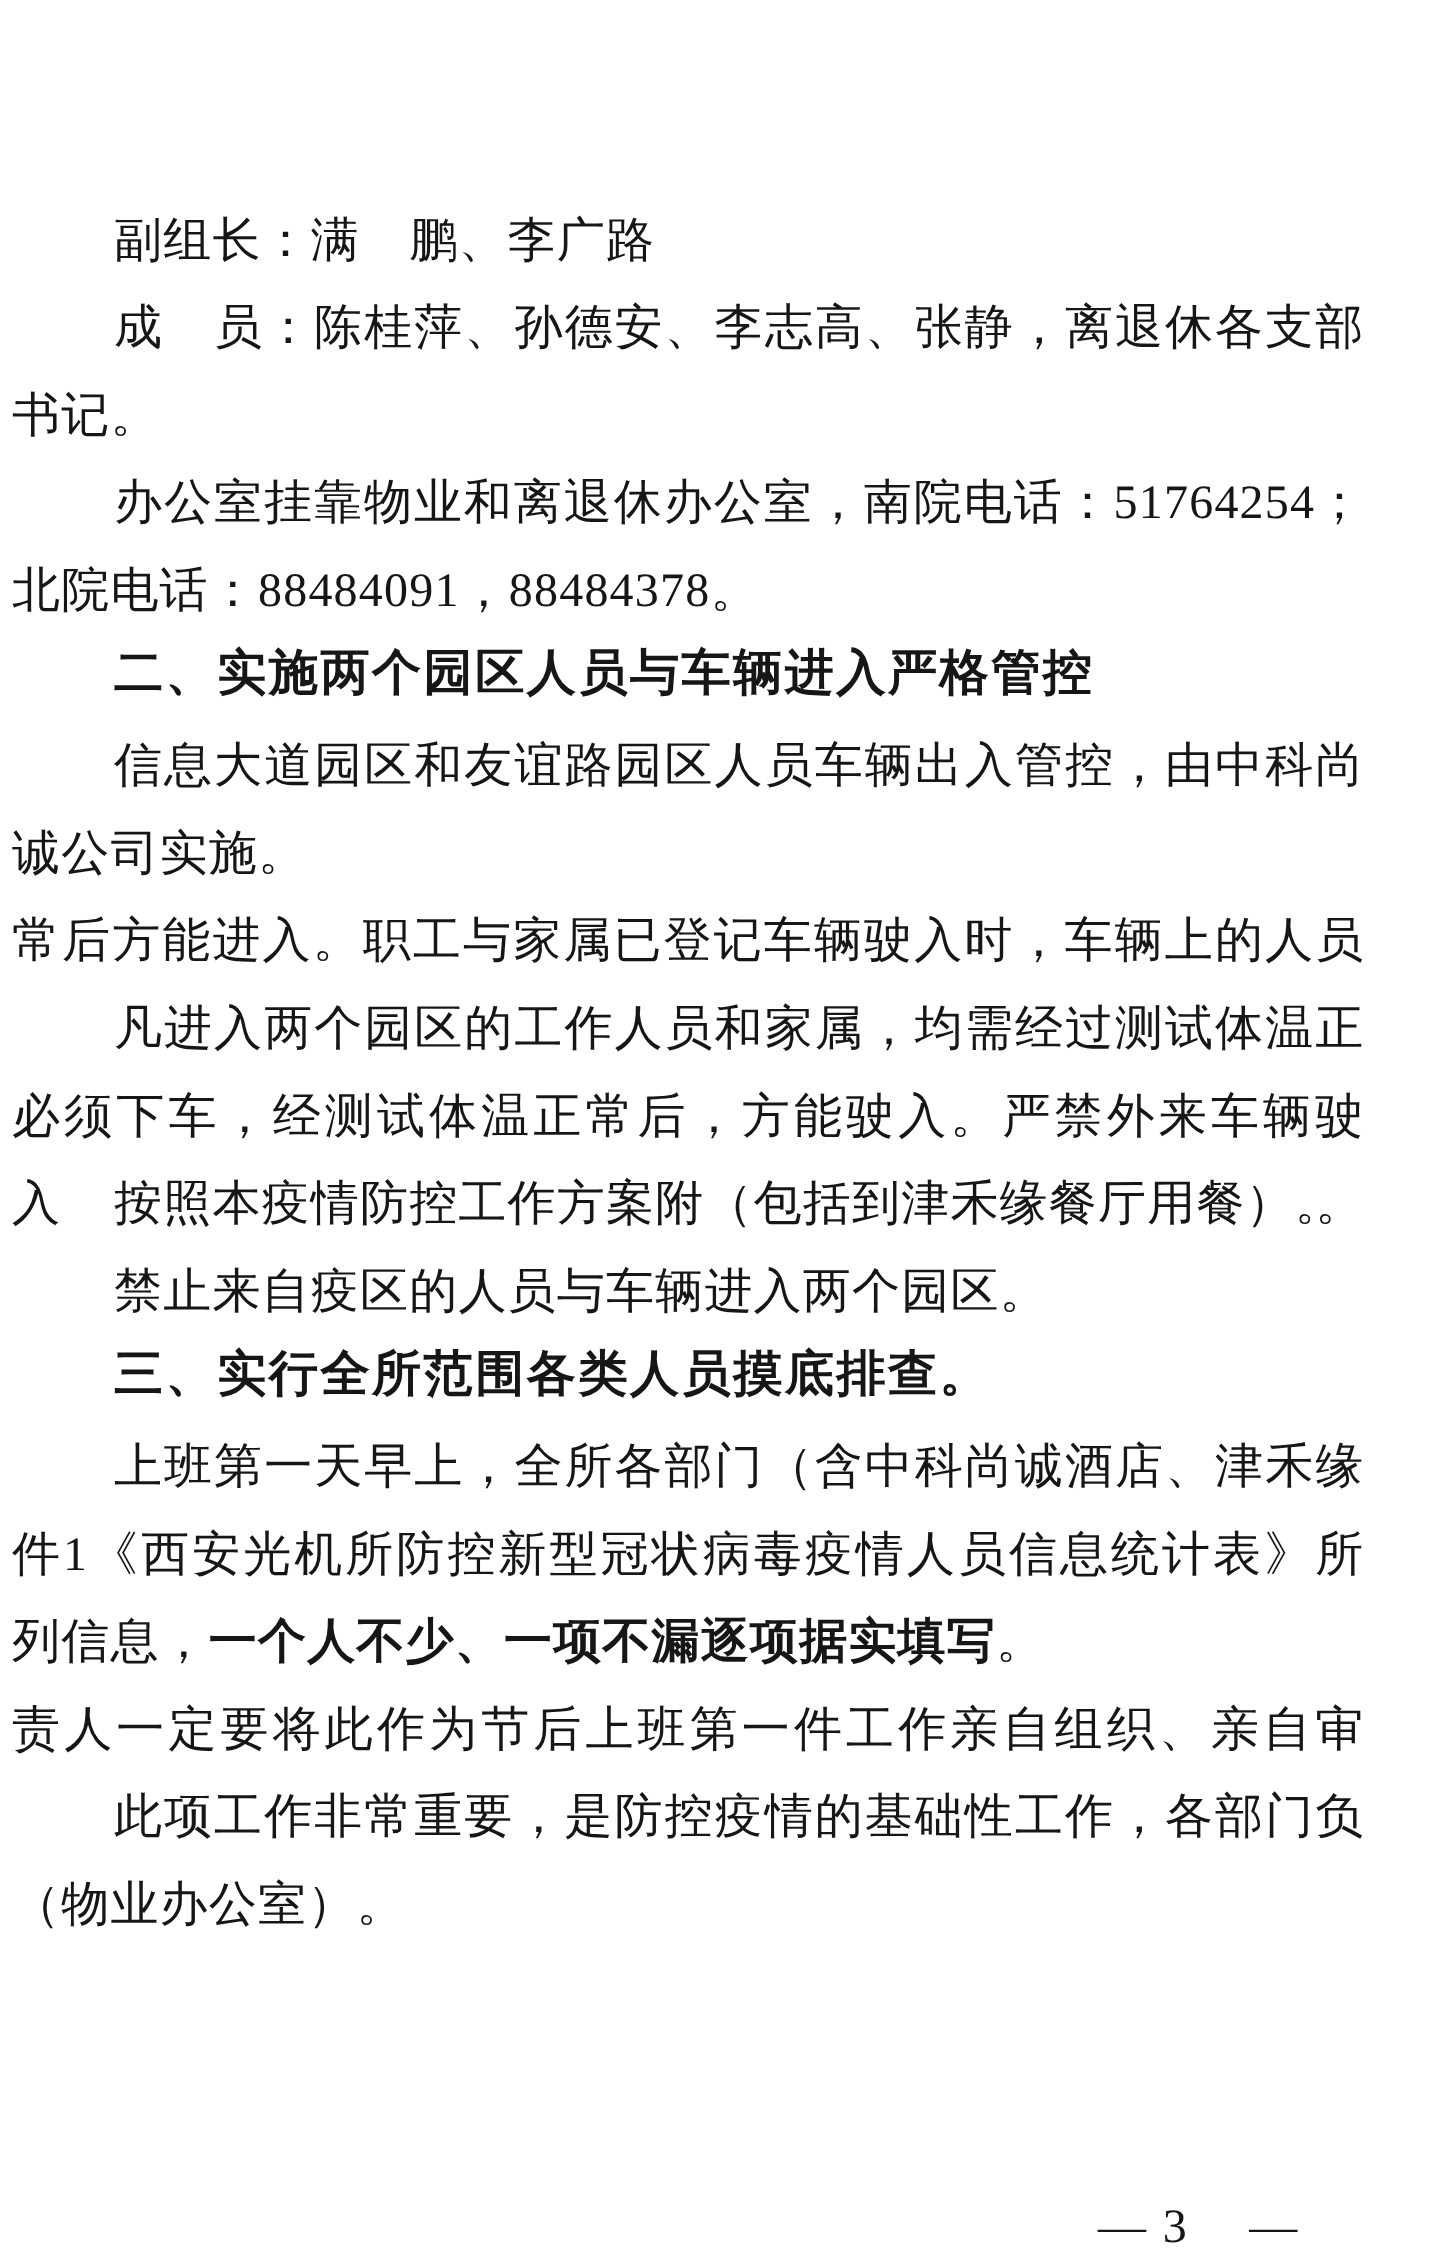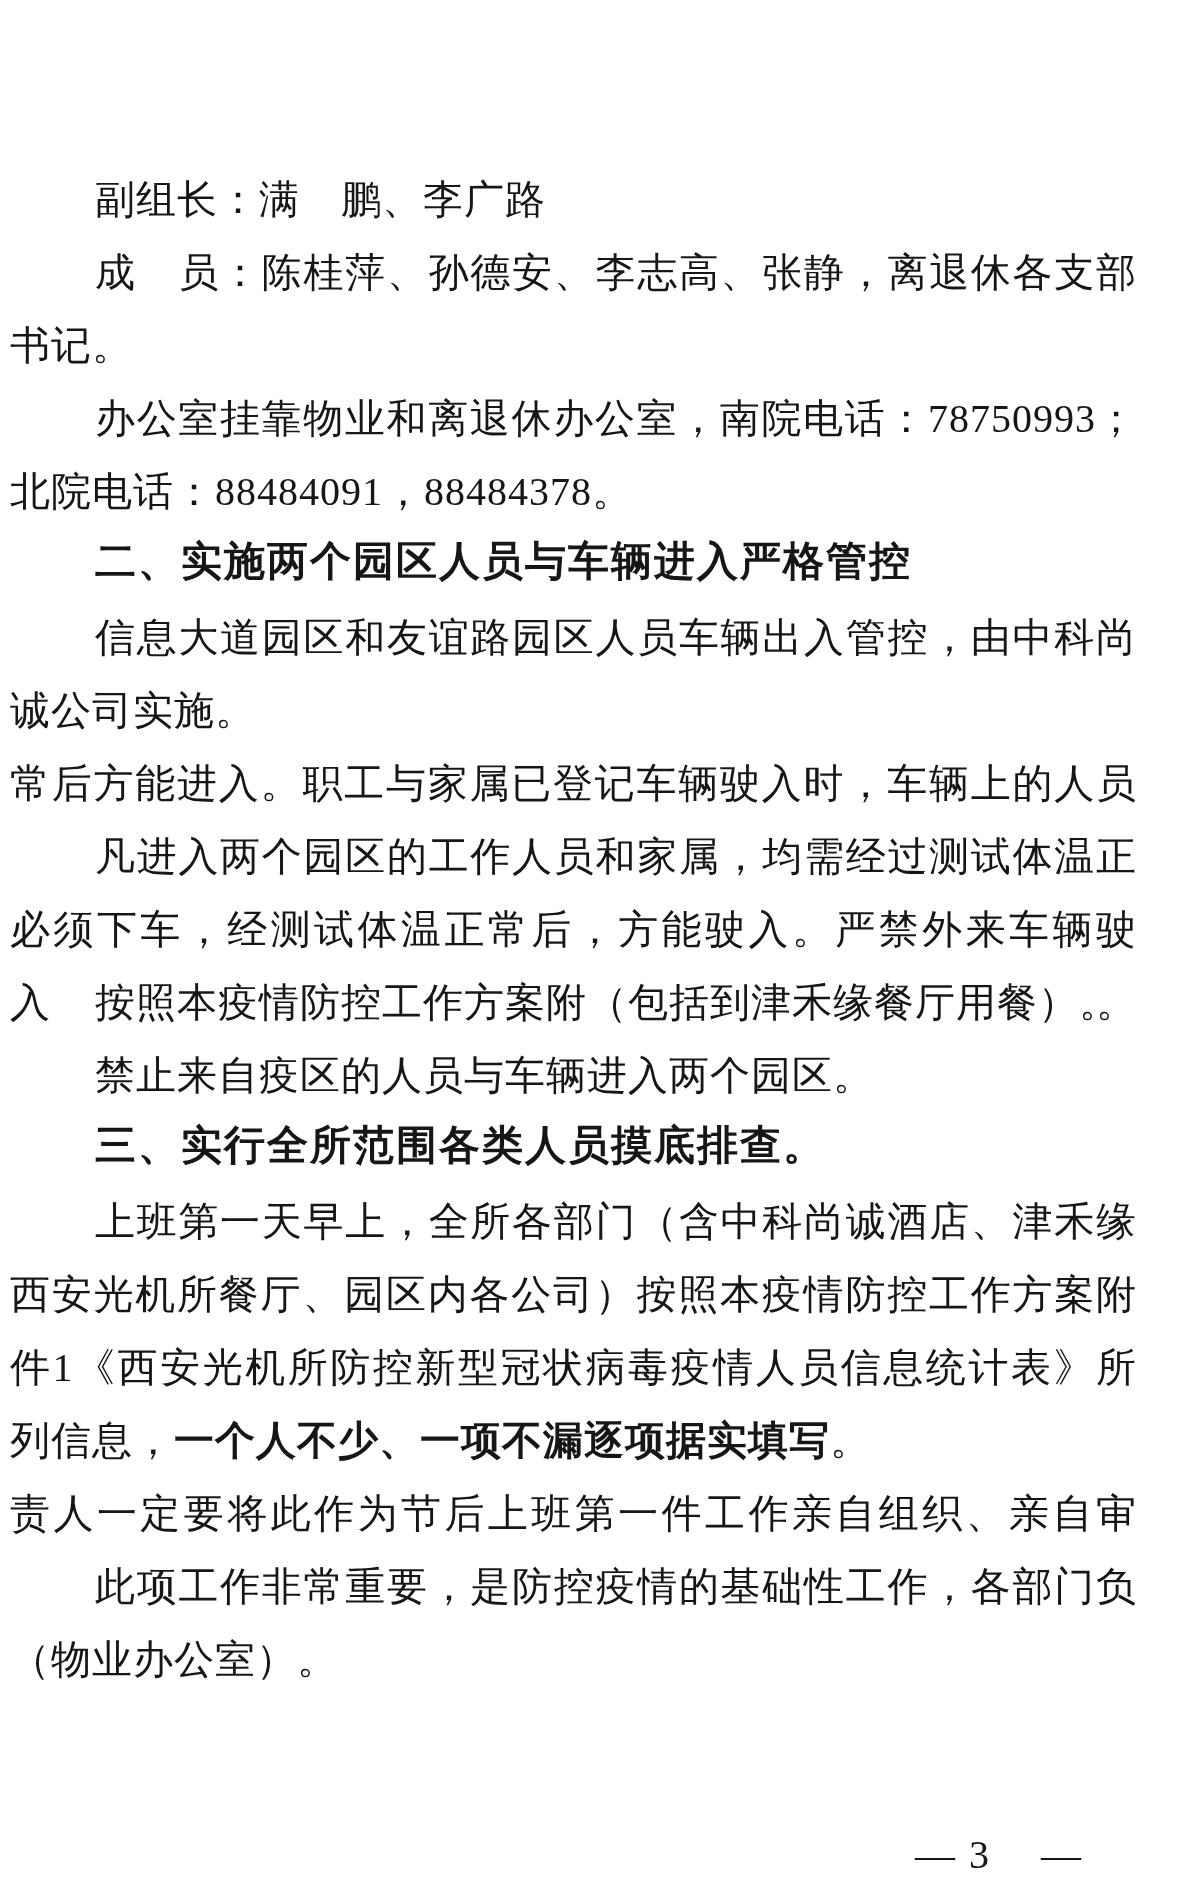--- a/index.html
+++ b/index.html
@@ -56,37 +56,36 @@
 </style>
 </head>
 <body>
 
 <div class="page">
   <div class="text-block">
 
     <div class="line indent">副组长：满　鹏、李广路</div>
     <div class="line indent just">成　员：陈桂萍、孙德安、李志高、张静，离退休各支部</div>
     <div class="line">书记。</div>
-    <div class="line indent just">办公室挂靠物业和离退休办公室，南院电话：78750993；</div>
+    <div class="line indent just">办公室挂靠物业和离退休办公室，南院电话：51764254；</div>
     <div class="line">北院电话：88484091，88484378。</div>
 
     <div class="line indent heading">二、实施两个园区人员与车辆进入严格管控</div>
 
     <div class="line indent just">信息大道园区和友谊路园区人员车辆出入管控，由中科尚</div>
     <div class="line">诚公司实施。</div>
     <div class="line just">常后方能进入。职工与家属已登记车辆驶入时，车辆上的人员</div>
     <div class="line indent just">凡进入两个园区的工作人员和家属，均需经过测试体温正</div>
     <div class="line just">必须下车，经测试体温正常后，方能驶入。严禁外来车辆驶入。</div>
     <div class="line indent">按照本疫情防控工作方案附（包括到津禾缘餐厅用餐）。</div>
     <div class="line indent">禁止来自疫区的人员与车辆进入两个园区。</div>
 
     <div class="line indent heading">三、实行全所范围各类人员摸底排查。</div>
 
     <div class="line indent just">上班第一天早上，全所各部门（含中科尚诚酒店、津禾缘</div>
-    <div class="line just">西安光机所餐厅、园区内各公司）按照本疫情防控工作方案附</div>
     <div class="line just">件1《西安光机所防控新型冠状病毒疫情人员信息统计表》所</div>
 
     <div class="line">
       <span>列信息，</span><span class="bold-seg">一个人不少、一项不漏逐项据实填写</span><span>。</span>
     </div>
 
     <div class="line just">责人一定要将此作为节后上班第一件工作亲自组织、亲自审</div>
     <div class="line indent just">此项工作非常重要，是防控疫情的基础性工作，各部门负</div>
     <div class="line">（物业办公室）。</div>
 

